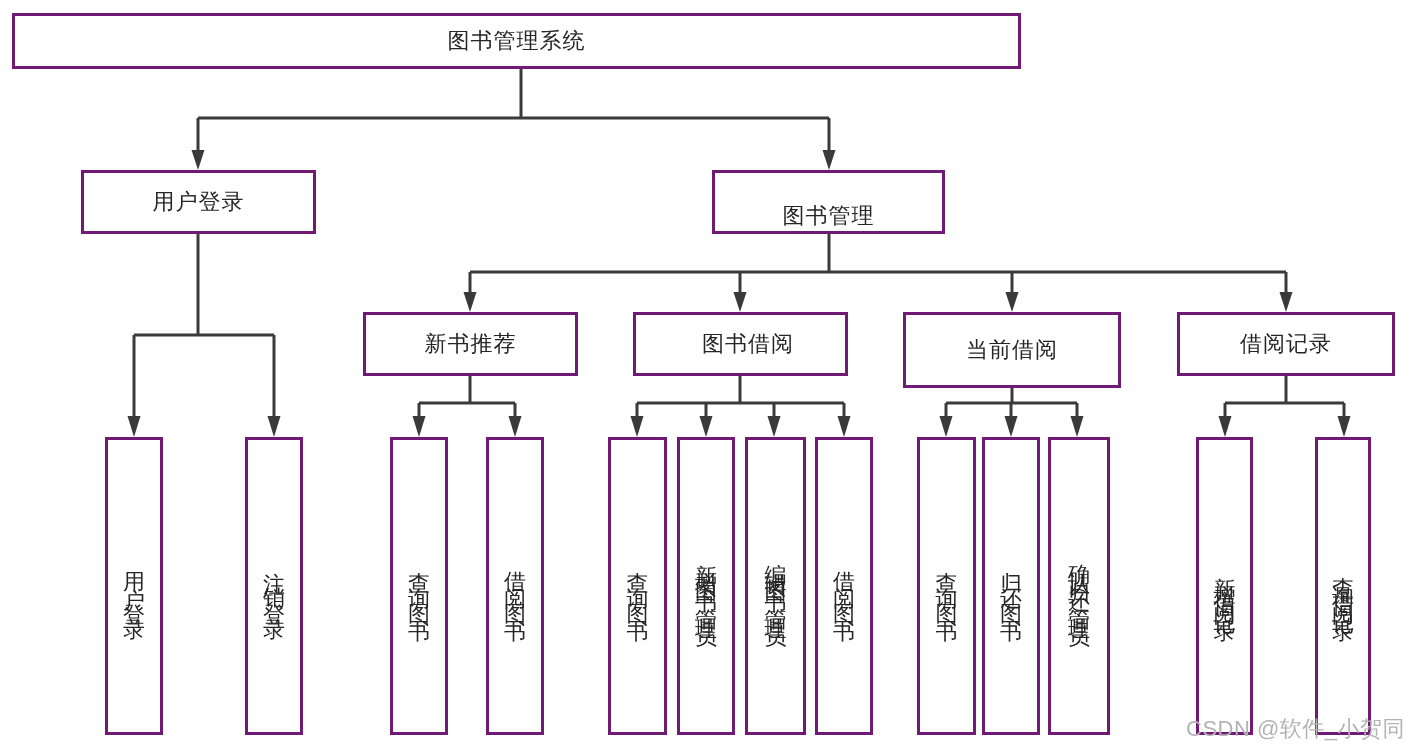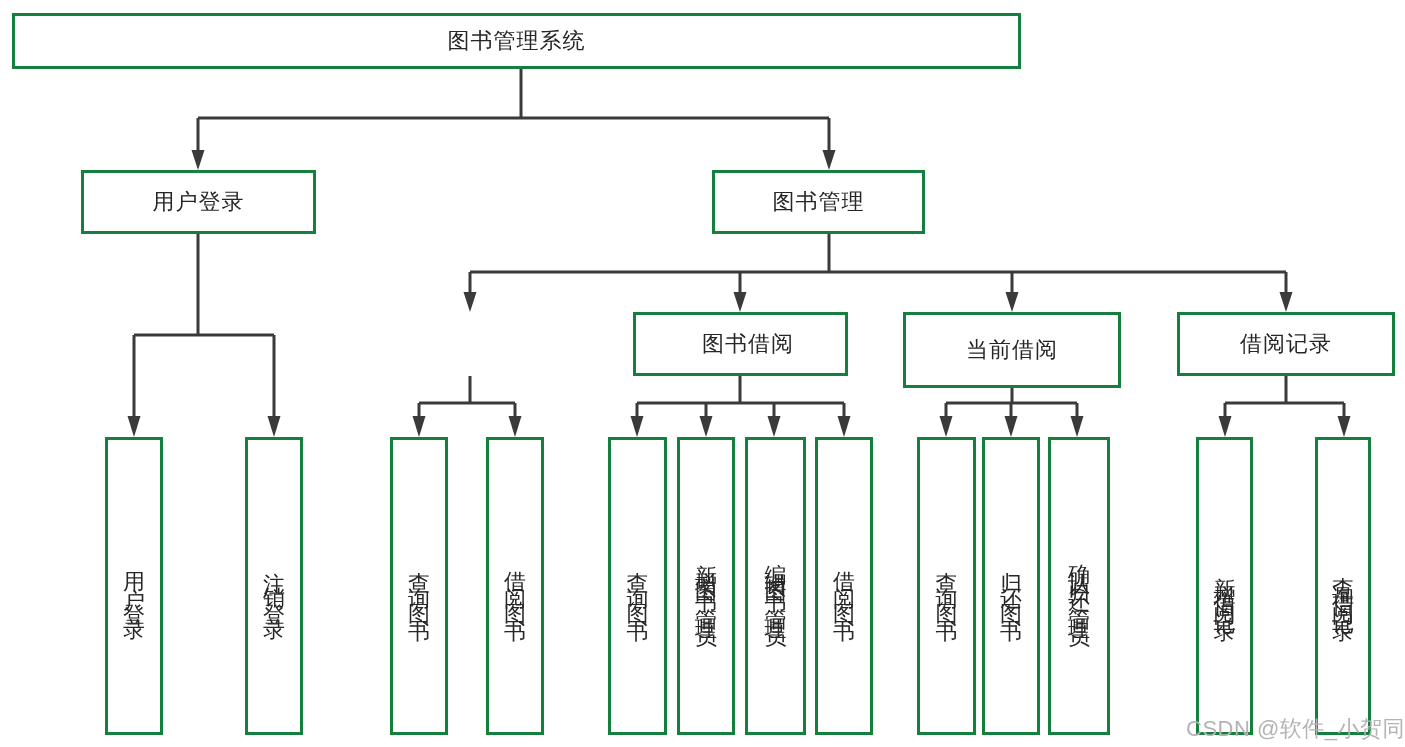--- a/index.html
+++ b/index.html
@@ -10,21 +10,21 @@
     font-family:"Liberation Sans", sans-serif;
     overflow:hidden;
   }
   .wires{position:absolute;left:0;top:0;width:1405px;height:747px;}
   .wires line{stroke:#3a3a3a;stroke-width:3;}
   .wires polygon{fill:#3a3a3a;stroke:none;}
   .node{
     position:absolute;
     box-sizing:border-box;
     background:#ffffff;
-    border:3px solid #15803d;
+    border:3px solid #701a75;
     display:flex;align-items:center;justify-content:center;
     color:#262626;
   }
   .h-node{font-size:22px;letter-spacing:1px;}
   .leaf{font-size:22px;}
   .v-label{
     writing-mode:vertical-rl;
     text-orientation:mixed;
     line-height:1;
     white-space:nowrap;
@@ -120,24 +120,27 @@
     </g>
   </svg>
 
   <div class="node h-node" style="left:12px;top:13px;width:1009px;height:56px;">
     <span>图书管理系统</span>
   </div>
 
   <div class="node h-node" style="left:81px;top:170px;width:235px;height:64px;">
     <span>用户登录</span>
   </div>
-  <div class="node h-node" style="left:712px;top:170px;width:213px;height:64px;">
+  <div class="node h-node" style="left:712px;top:170px;width:233px;height:64px;align-items:flex-end;">
     <span>图书管理</span>
   </div>
 
+  <div class="node h-node" style="left:363px;top:312px;width:215px;height:64px;">
+    <span>新书推荐</span>
+  </div>
   <div class="node h-node" style="left:633px;top:312px;width:215px;height:64px;padding-left:15px;">
     <span>图书借阅</span>
   </div>
   <div class="node h-node" style="left:903px;top:312px;width:218px;height:76px;">
     <span>当前借阅</span>
   </div>
   <div class="node h-node" style="left:1177px;top:312px;width:218px;height:64px;">
     <span>借阅记录</span>
   </div>
 

